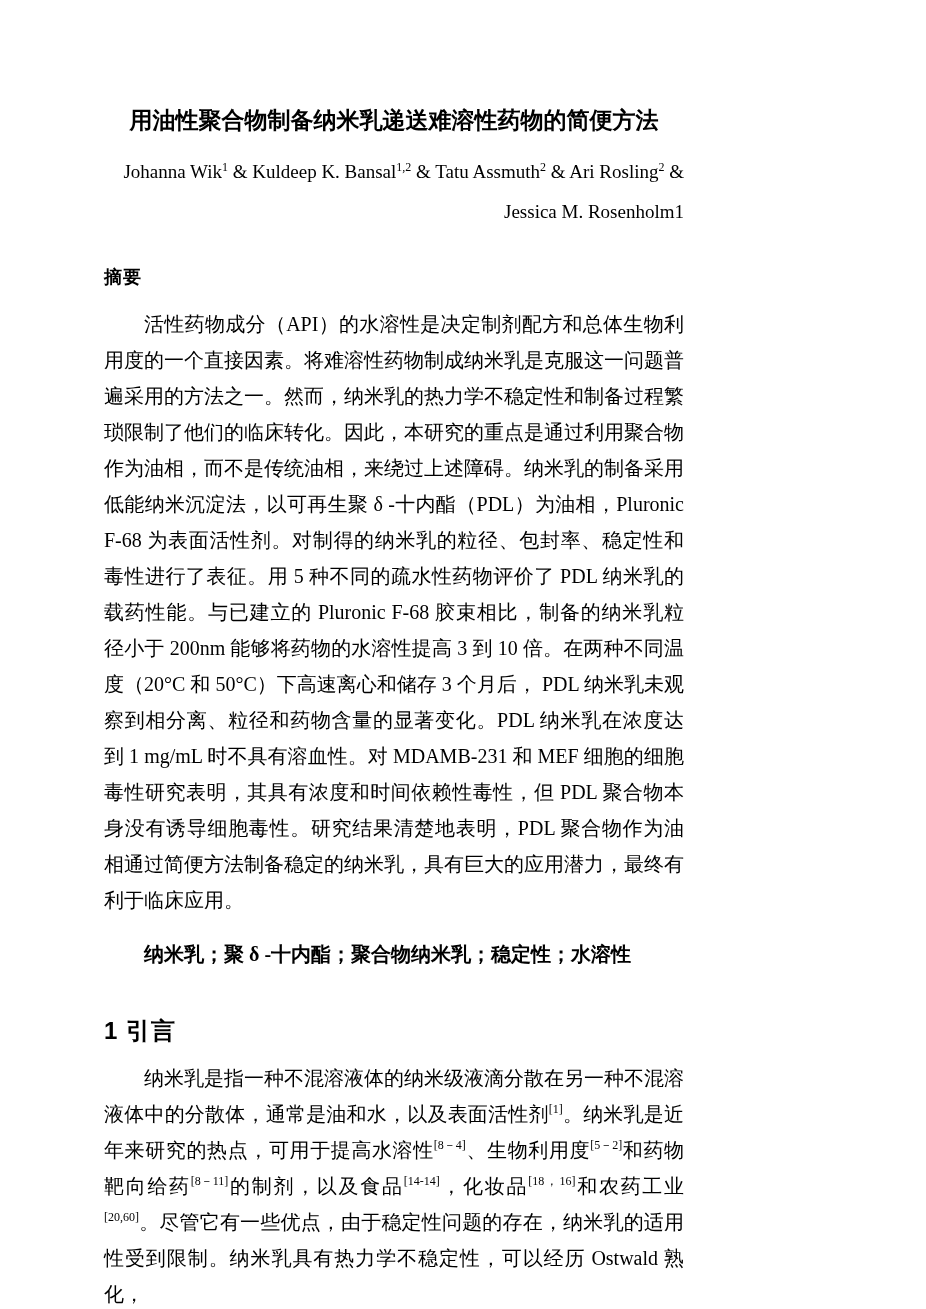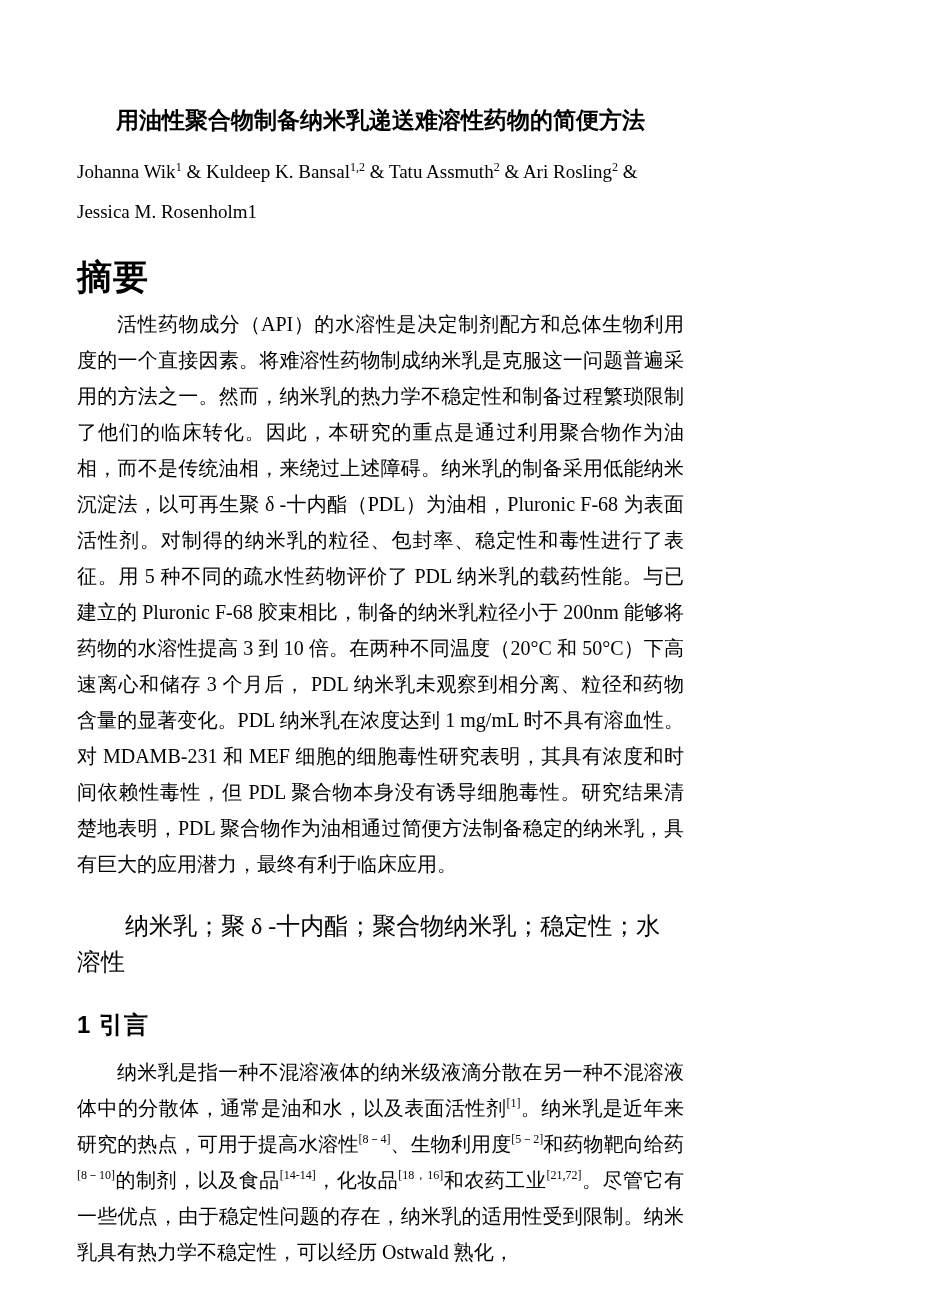--- a/index.html
+++ b/index.html
@@ -7,64 +7,65 @@
     padding: 0;
     background: #ffffff;
   }
   .page {
     position: relative;
     width: 820px;
     height: 1309px;
     box-sizing: border-box;
     background: #ffffff;
     color: #000000;
-    padding: 104px 136px 0 77px;
+    padding: 104px 136px 0 104px;
     overflow: hidden;
     font-family: "Liberation Serif", "DejaVu Serif", serif;
   }
   .paper-title {
     margin: 0 0 14px 0;
     text-align: center;
     font-size: 23px;
     font-weight: bold;
     line-height: 34px;
     font-family: "Liberation Serif", "DejaVu Serif", serif;
   }
   .authors-line {
     margin: 0;
-    text-align: left;
+    text-align: right;
     font-size: 19px;
     line-height: 40px;
     font-weight: normal;
   }
   .section-heading {
     margin: 28px 0 12px 0;
-    font-size: 35px;
+    font-size: 18px;
     font-weight: bold;
     line-height: 34px;
     font-family: "Liberation Sans", "DejaVu Sans", sans-serif;
     letter-spacing: 1px;
   }
   .section-heading.numbered {
     font-size: 24px;
-    margin-top: 28px;
+    margin-top: 42px;
   }
   .body-paragraph {
     margin: 8px 0 0 0;
     font-size: 20px;
     line-height: 36px;
     text-align: justify;
     text-justify: inter-ideograph;
     text-indent: 2em;
   }
   .keywords-text {
-    margin: 26px 0 0 0;
-    font-size: 24px;
+    margin: 18px 0 0 0;
+    font-size: 20px;
     line-height: 36px;
     text-indent: 2em;
+    font-weight: bold;
   }
   sup {
     font-size: 12px;
     line-height: 0;
     vertical-align: super;
   }
   .authors-line sup {
     font-size: 12px;
   }
 </style>
@@ -81,15 +82,15 @@
 
   <h2 class="section-heading">摘要</h2>
 
   <p class="body-paragraph">活性药物成分（API）的水溶性是决定制剂配方和总体生物利用度的一个直接因素。将难溶性药物制成纳米乳是克服这一问题普遍采用的方法之一。然而，纳米乳的热力学不稳定性和制备过程繁琐限制了他们的临床转化。因此，本研究的重点是通过利用聚合物作为油相，而不是传统油相，来绕过上述障碍。纳米乳的制备采用低能纳米沉淀法，以可再生聚 δ -十内酯（PDL）为油相，Pluronic F-68 为表面活性剂。对制得的纳米乳的粒径、包封率、稳定性和毒性进行了表征。用 5 种不同的疏水性药物评价了 PDL 纳米乳的载药性能。与已建立的 Pluronic F-68 胶束相比，制备的纳米乳粒径小于 200nm 能够将药物的水溶性提高 3 到 10 倍。在两种不同温度（20°C 和 50°C）下高速离心和储存 3 个月后， PDL 纳米乳未观察到相分离、粒径和药物含量的显著变化。PDL 纳米乳在浓度达到 1 mg/mL 时不具有溶血性。对 MDAMB-231 和 MEF 细胞的细胞毒性研究表明，其具有浓度和时间依赖性毒性，但 PDL 聚合物本身没有诱导细胞毒性。研究结果清楚地表明，PDL 聚合物作为油相通过简便方法制备稳定的纳米乳，具有巨大的应用潜力，最终有利于临床应用。</p>
 
 
   <p class="keywords-text">纳米乳；聚 δ -十内酯；聚合物纳米乳；稳定性；水溶性</p>
 
   <h2 class="section-heading numbered">1  引言</h2>
 
-  <p class="body-paragraph">纳米乳是指一种不混溶液体的纳米级液滴分散在另一种不混溶液体中的分散体，通常是油和水，以及表面活性剂<sup>[1]</sup>。纳米乳是近年来研究的热点，可用于提高水溶性<sup>[8－4]</sup>、生物利用度<sup>[5－2]</sup>和药物靶向给药<sup>[8－10]</sup>的制剂，以及食品<sup>[14-14]</sup>，化妆品<sup>[18，16]</sup>和农药工业<sup>[21,72]</sup>。尽管它有一些优点，由于稳定性问题的存在，纳米乳的适用性受到限制。纳米乳具有热力学不稳定性，可以经历 Ostwald 熟化，</p>
+  <p class="body-paragraph">纳米乳是指一种不混溶液体的纳米级液滴分散在另一种不混溶液体中的分散体，通常是油和水，以及表面活性剂<sup>[1]</sup>。纳米乳是近年来研究的热点，可用于提高水溶性<sup>[8－4]</sup>、生物利用度<sup>[5－2]</sup>和药物靶向给药<sup>[8－11]</sup>的制剂，以及食品<sup>[14-14]</sup>，化妆品<sup>[18，16]</sup>和农药工业<sup>[20,60]</sup>。尽管它有一些优点，由于稳定性问题的存在，纳米乳的适用性受到限制。纳米乳具有热力学不稳定性，可以经历 Ostwald 熟化，</p>
 
 </div>
 
 </body></html>

